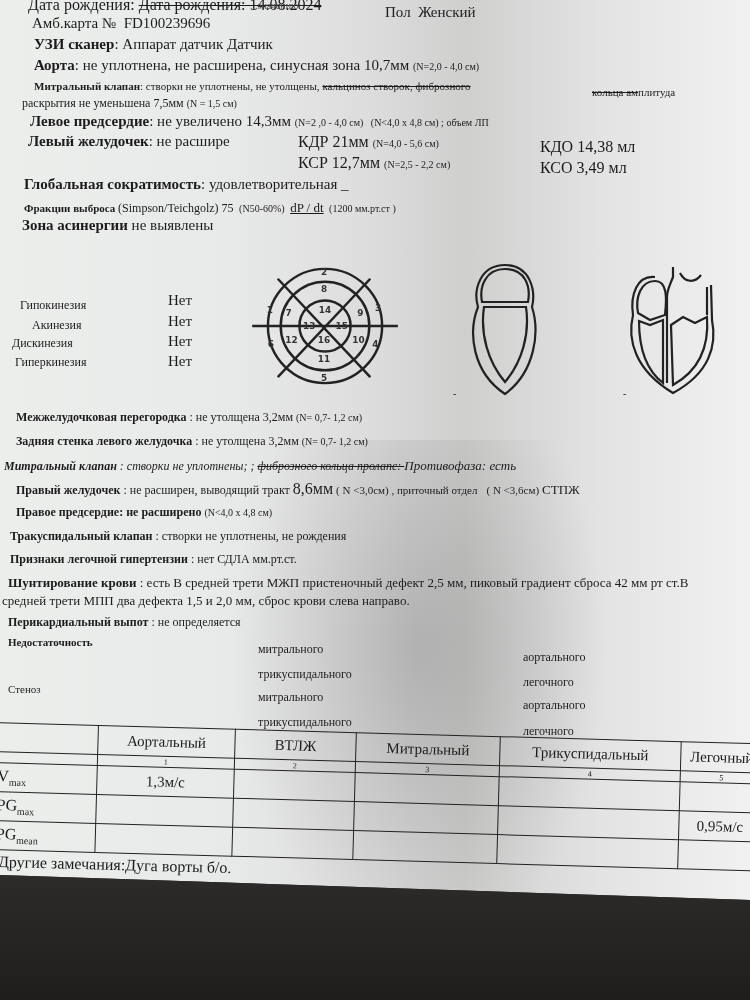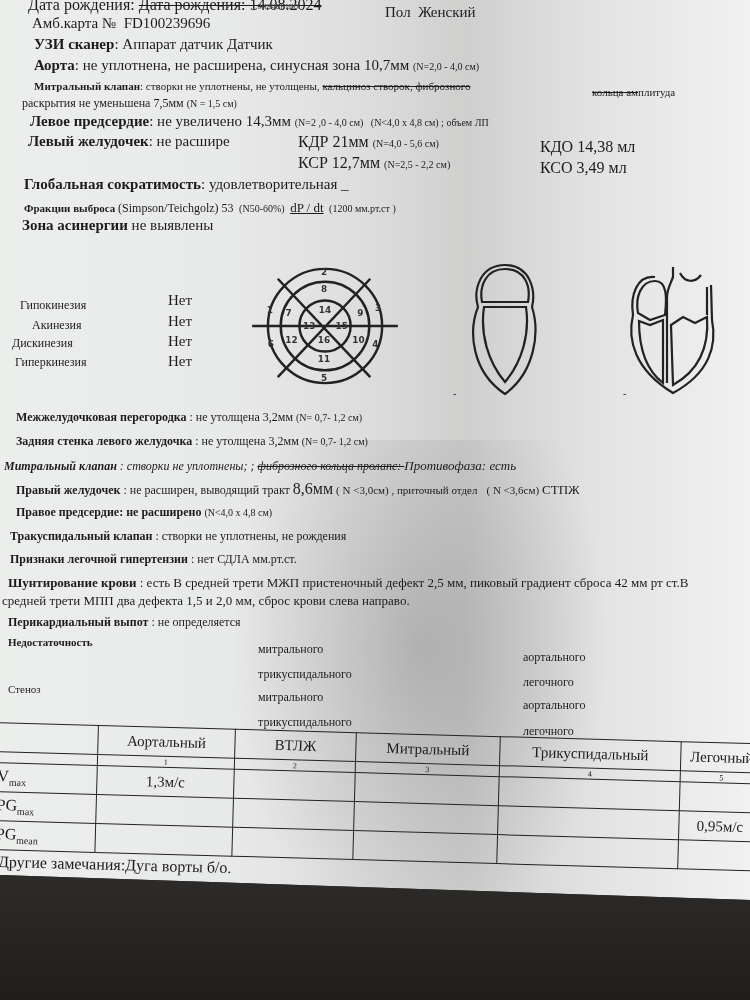--- a/index.html
+++ b/index.html
@@ -104,21 +104,21 @@
   <span class="norm">(N=2,5 - 2,2 см)</span>
 </div>
 <div class="t s16" style="left:540px;top:138px;">КДО  14,38 мл</div>
 <div class="t s16" style="left:540px;top:159px;">КСО  3,49 мл</div>
 
 <div class="t s15" style="left:24px;top:176px;">
   <span class="b">Глобальная сократимость</span><span>:  удовлетворительная  _</span>
 </div>
 <div class="t s11" style="left:24px;top:200px;">
   <span class="b">Фракции выброса</span>
-  <span style="font-size:12px;">(Simpson/Teichgolz)  53</span>&nbsp;
+  <span style="font-size:12px;">(Simpson/Teichgolz)  75</span>&nbsp;
   <span class="norm">(N50-60%)</span>&nbsp;
   <span style="font-size:13px;text-decoration:underline;">dP / dt</span>&nbsp;
   <span class="norm">(1200 мм.рт.ст  )</span>
 </div>
 <div class="t s15" style="left:22px;top:217px;">
   <span class="b">Зона асинергии</span><span> не выявлены</span>
 </div>
 
 <div class="t s12" style="left:20px;top:298px;">Гипокинезия</div>
 <div class="t s12" style="left:26px;top:318px;margin-left:6px;">Акинезия</div>

